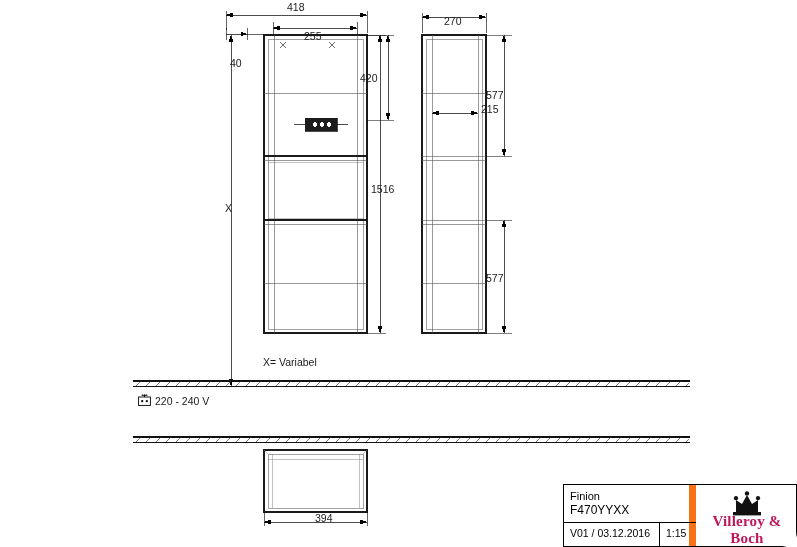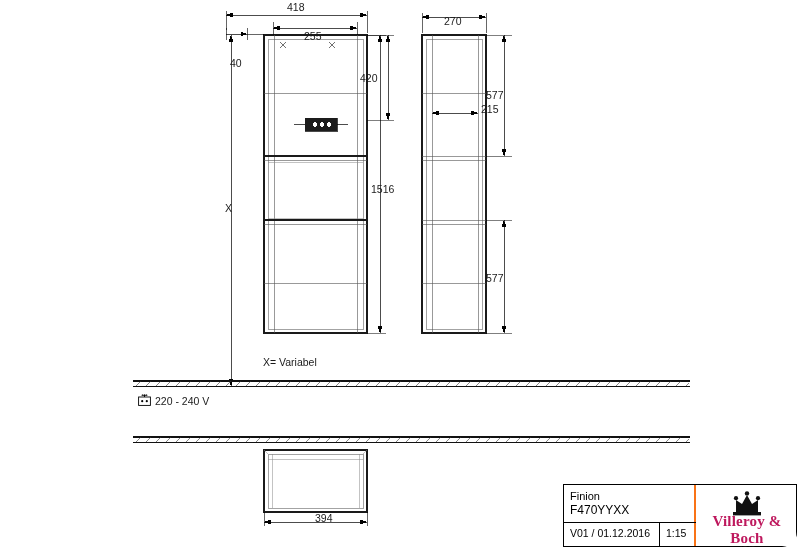--- a/index.html
+++ b/index.html
@@ -42,21 +42,21 @@
     border: 1px solid #000;
     box-sizing: border-box;
     background: #fff;
   }
   #titleblock .tb-left {
     position: absolute;
     left: 0; top: 0;
     width: 132px;
     height: 100%;
     box-sizing: border-box;
-    border-right: 2px solid #f97316;
+    border-right: 7px solid #f97316;
   }
   #titleblock .tb-name {
     position: absolute;
     left: 6px; top: 5px;
     font-size: 11px;
   }
   #titleblock .tb-code {
     position: absolute;
     left: 6px; top: 18px;
     font-size: 12px;
@@ -399,21 +399,21 @@
   <div class="lbl" style="left:263px; top:356px;">X= Variabel</div>
   <div class="lbl" style="left:155px; top:395px;">220 - 240 V</div>
 
   <div class="lbl" style="left:315px; top:512px;">394</div>
 
   <div id="titleblock">
     <div class="tb-left">
       <div class="tb-name">Finion</div>
       <div class="tb-code">F470YYXX</div>
       <div class="tb-hsplit"></div>
-      <div class="tb-date">V01 / 01.12.2016</div>
+      <div class="tb-date">V01 / 03.12.2016</div>
       <div class="tb-vsplit"></div>
       <div class="tb-scale">1:15</div>
     </div>
     <div class="tb-right">
       <div class="brand-wrap">
         <svg class="brand-mark" width="34" height="26" viewBox="0 0 34 26" xmlns="http://www.w3.org/2000/svg">
           <rect x="3" y="21" width="28" height="3.4" fill="#111"></rect>
           <path d="M6 21 L6 9 L12 13 L17 4 L22 13 L28 9 L28 21 Z" fill="#111"></path>
           <circle cx="6" cy="7.2" r="2.1" fill="#111"></circle>
           <circle cx="28" cy="7.2" r="2.1" fill="#111"></circle>

